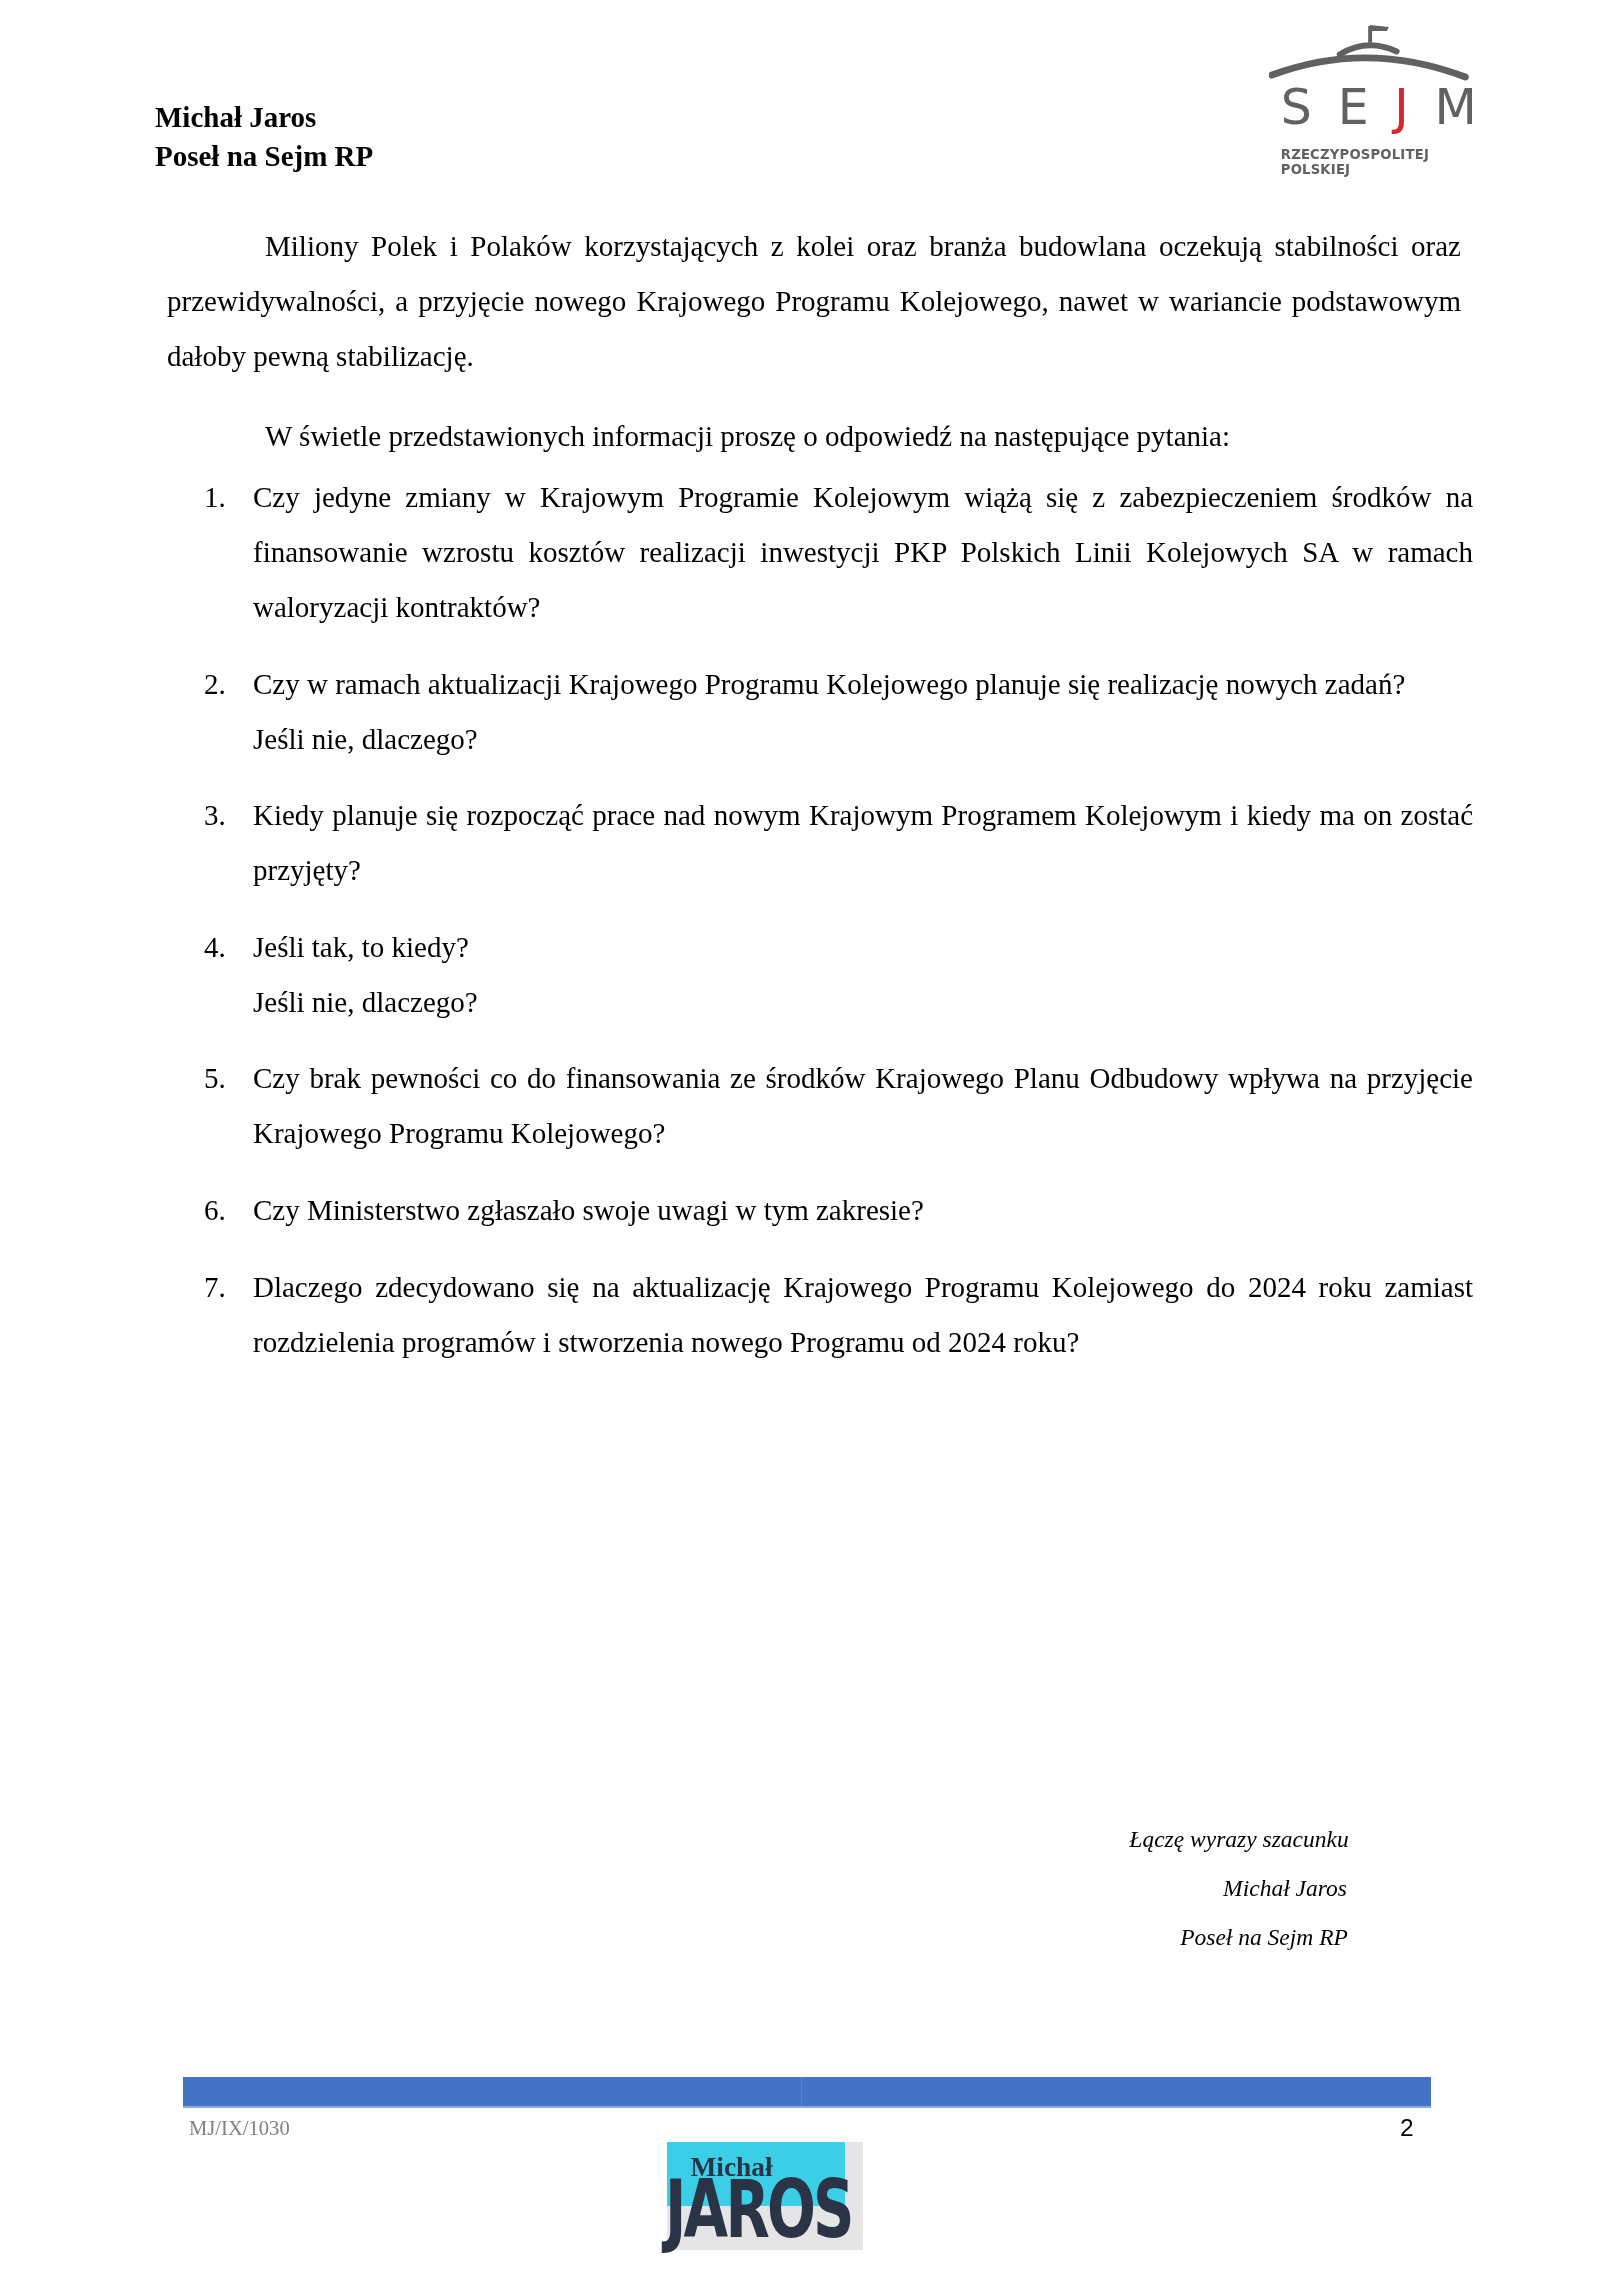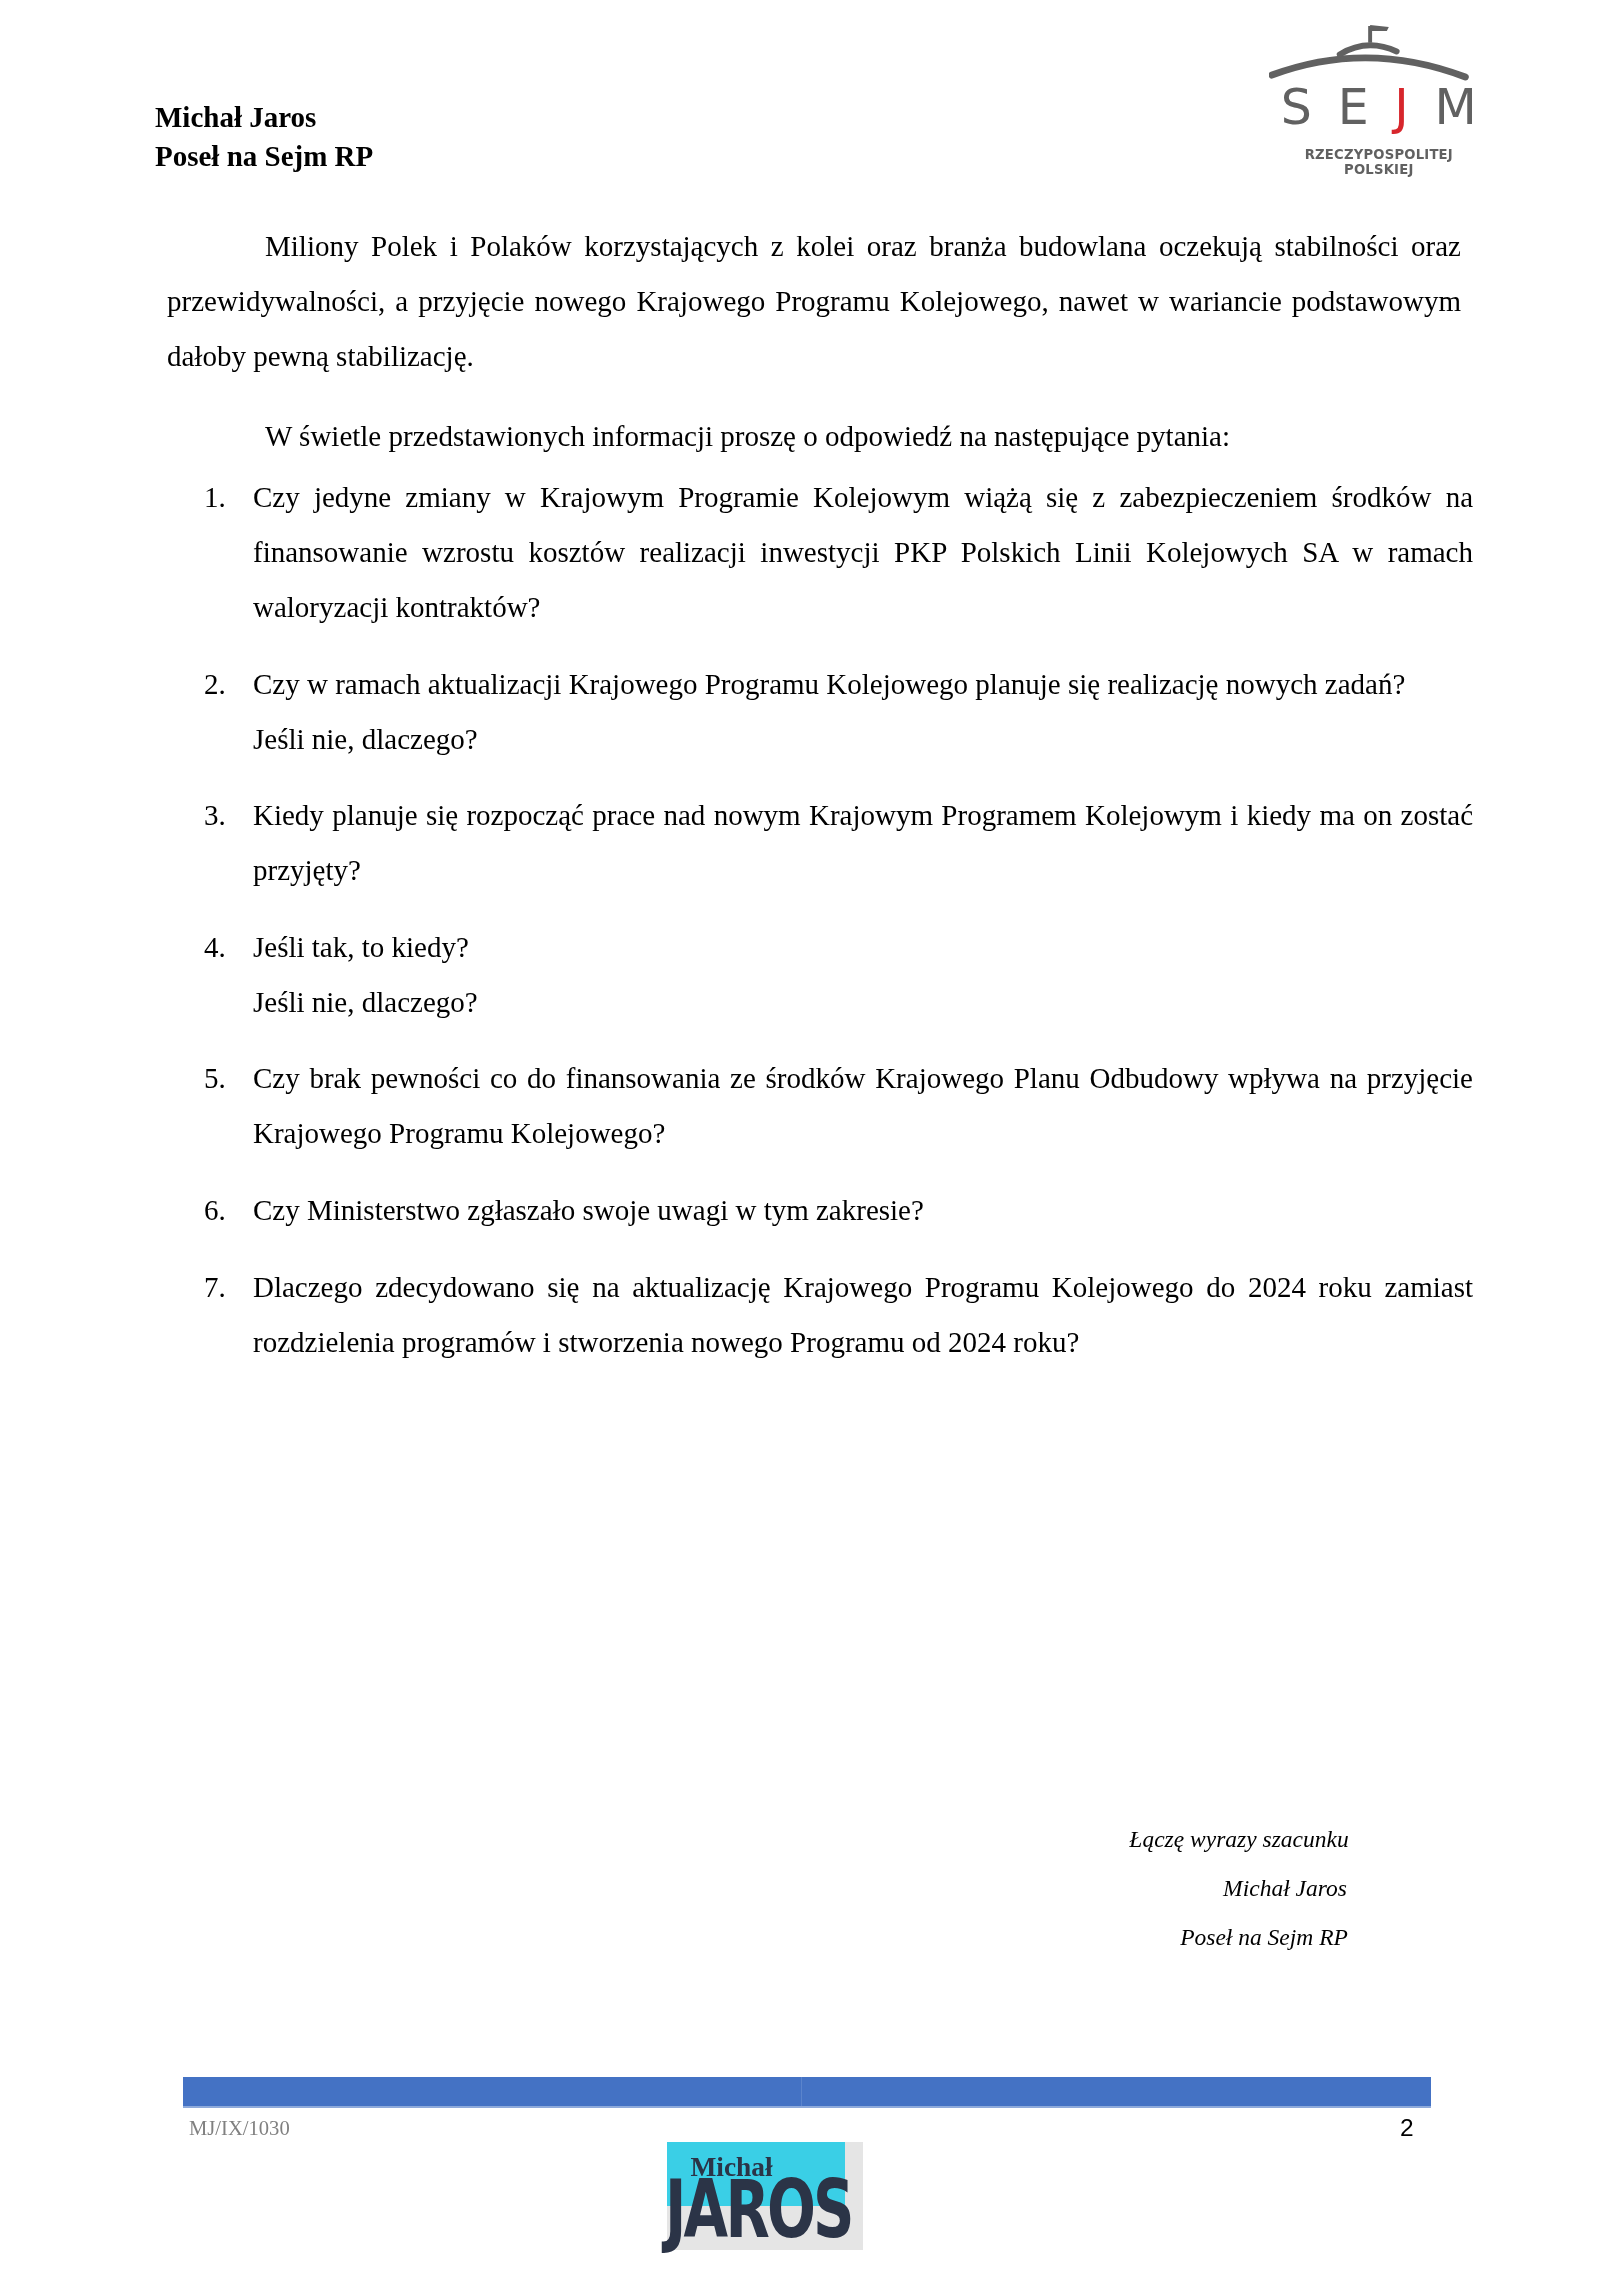--- a/index.html
+++ b/index.html
@@ -5,21 +5,21 @@
     html, body { margin: 0; padding: 0; background: #ffffff; }
     body { width: 1623px; height: 2293px; position: relative; overflow: hidden; }
     .serif { font-family: "Liberation Serif", "DejaVu Serif", serif; color: #000; }
 
     
     .author-block { position: absolute; left: 155px; top: 98px; font-weight: bold; font-size: 29px; line-height: 39px; }
     .sejm-logo { position: absolute; left: 1269px; top: 17.6px; width: 216px; height: 157px; }
     .sejm-letters { position: absolute; left: 11.8px; top: 61px; width: 196px; display: flex; justify-content: space-between;
       font-family: "DejaVu Sans", sans-serif; font-size: 49px; color: #616161; letter-spacing: 0; }
     .sejm-letters span.j { color: #d7262c; }
-    .sejm-sub { position: absolute; left: 11.8px; top: 129px; width: 196px; text-align: center;
+    .sejm-sub { position: absolute; left: 11.8px; top: 129px; width: 196px; 
       font-family: "DejaVu Sans", sans-serif; font-size: 13.2px; font-weight: bold; color: #616161; letter-spacing: 0.2px; }
 
     
     .body-text { position: absolute; left: 155px; width: 1318px; font-size: 29px; line-height: 55px; }
     .para { text-align: justify; text-indent: 98px; margin: 12px; }
     .p1 { top: 207px; }
     .p2 { top: 397px; }
     .q-list { position: absolute; left: 155px; width: 1318px; top: 470px; margin: 0; padding: 0; list-style: none;
       font-size: 29px; line-height: 55px; }
     .q-item { position: relative; padding-left: 98px; margin-bottom: 21.6px; }

